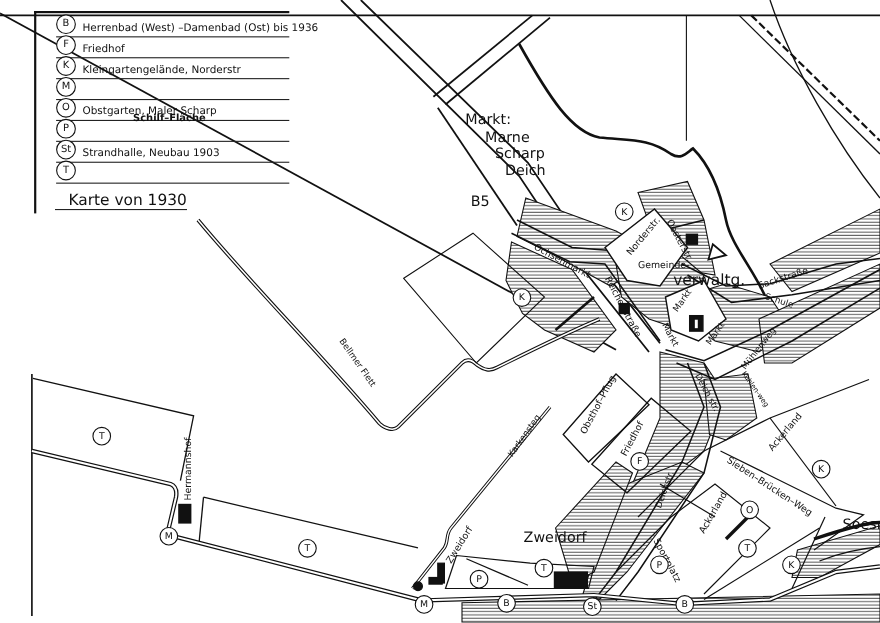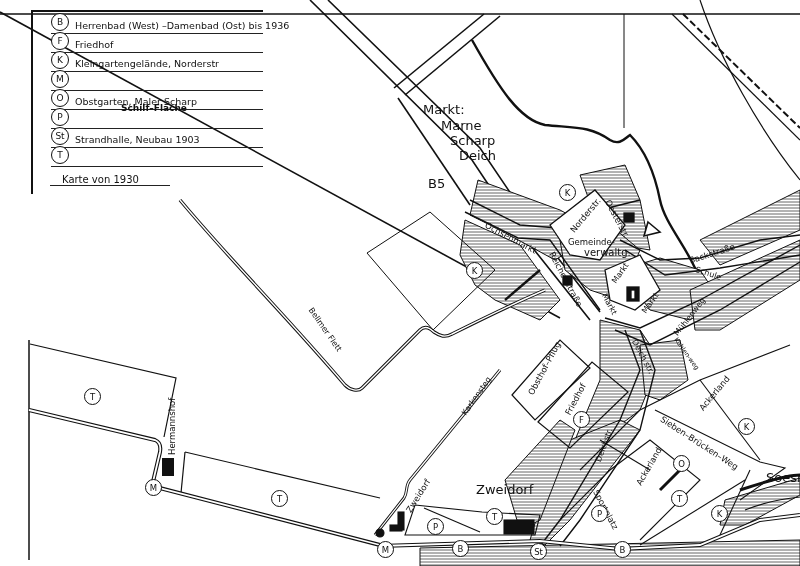--- a/index.html
+++ b/index.html
@@ -3,21 +3,21 @@
 <meta charset="utf-8">
 <style>
   html,body{margin:0;padding:0;background:#fff;}
   body{width:800px;height:566px;overflow:hidden;position:relative;font-family:"DejaVu Sans",sans-serif;color:#111;}
   #map{position:absolute;left:0;top:0;width:800px;height:566px;}
   .legend{position:absolute;left:31px;top:10px;width:230px;height:182px;border-left:2px solid #111;border-top:2px solid #111;}
   .lg-row{position:absolute;left:18px;right:0;height:19px;border-bottom:1.2px solid #222;display:flex;align-items:flex-end;}
   .lg-sym{width:16px;height:16px;border:1.3px solid #111;border-radius:50%;font-size:9px;display:flex;align-items:center;justify-content:center;margin-right:6px;margin-bottom:2px;background:#fff;flex:0 0 auto;}
   .lg-text{font-size:9.5px;line-height:11px;white-space:nowrap;margin-bottom:2px;}
   .lg-sub{position:absolute;left:70px;top:-6px;font-size:9px;font-weight:bold;}
-  .caption{position:absolute;left:17px;top:162px;width:108px;border-bottom:1.2px solid #222;font-size:10px;padding-left:12px;}
+  .caption{position:absolute;left:17px;top:162px;width:108px;border-bottom:1.2px solid #222;font-size:14px;padding-left:12px;text-align:center;}
   .lbl{position:absolute;font-size:10px;white-space:nowrap;transform-origin:left top;}
   .big{font-size:13px;}
   .circ{position:absolute;width:15px;height:15px;border:1.2px solid #111;border-radius:50%;background:#fff;font-size:8.5px;display:flex;align-items:center;justify-content:center;}
 </style>
 </head>
 <body>
 
 <svg id="map" viewBox="0 0 800 566" xmlns="http://www.w3.org/2000/svg">
   <defs>
     <pattern id="hatch" width="3" height="3" patternUnits="userSpaceOnUse" patternTransform="rotate(0)">
@@ -169,22 +169,22 @@
 
 <div class="lbl big" style="left:423px;top:102px">Markt:</div>
 <div class="lbl big" style="left:441px;top:118px">Marne</div>
 <div class="lbl big" style="left:450px;top:133px">Scharp</div>
 <div class="lbl big" style="left:459px;top:148px">Deich</div>
 <div class="lbl big" style="left:428px;top:176px">B5</div>
 
 <div class="lbl" style="left:488px;top:220px;transform:rotate(28deg);font-size:8.5px">Ochsenmarkt</div>
 <div class="lbl" style="left:568px;top:228px;transform:rotate(-50deg);font-size:8.5px">Norderstr.</div>
 <div class="lbl" style="left:612px;top:198px;transform:rotate(62deg);font-size:8.5px">Oesterstr.</div>
-<div class="lbl" style="left:568px;top:237px;font-size:8.5px">Gemeinde-</div>
-<div class="lbl" style="left:584px;top:247px;font-size:10px">verwaltg.</div>
+<div class="lbl" style="left:580px;top:237px;font-size:8.5px">Gemeinde-</div>
+<div class="lbl" style="left:612px;top:247px;font-size:14px">verwaltg.</div>
 <div class="lbl" style="left:556px;top:250px;transform:rotate(62deg);font-size:8.5px">Reichenstraße</div>
 <div class="lbl" style="left:610px;top:280px;transform:rotate(-55deg);font-size:8px">Markt</div>
 <div class="lbl" style="left:608px;top:292px;transform:rotate(62deg);font-size:8px">Markt</div>
 <div class="lbl" style="left:640px;top:310px;transform:rotate(-55deg);font-size:8px">Markt</div>
 <div class="lbl" style="left:688px;top:256px;transform:rotate(-18deg);font-size:8.5px">Sackstraße</div>
 <div class="lbl" style="left:697px;top:265px;transform:rotate(18deg);font-size:8px">Schule</div>
 <div class="lbl" style="left:672px;top:332px;transform:rotate(-52deg);font-size:8px">Mühlenweg</div>
 <div class="lbl" style="left:679px;top:336px;transform:rotate(55deg);font-size:6.5px">Kuhlen-weg</div>
 <div class="lbl" style="left:638px;top:338px;transform:rotate(62deg);font-size:8px">Deich str.</div>
 <div class="lbl" style="left:594px;top:460px;transform:rotate(-70deg);font-size:8px">Deichstr.</div>

